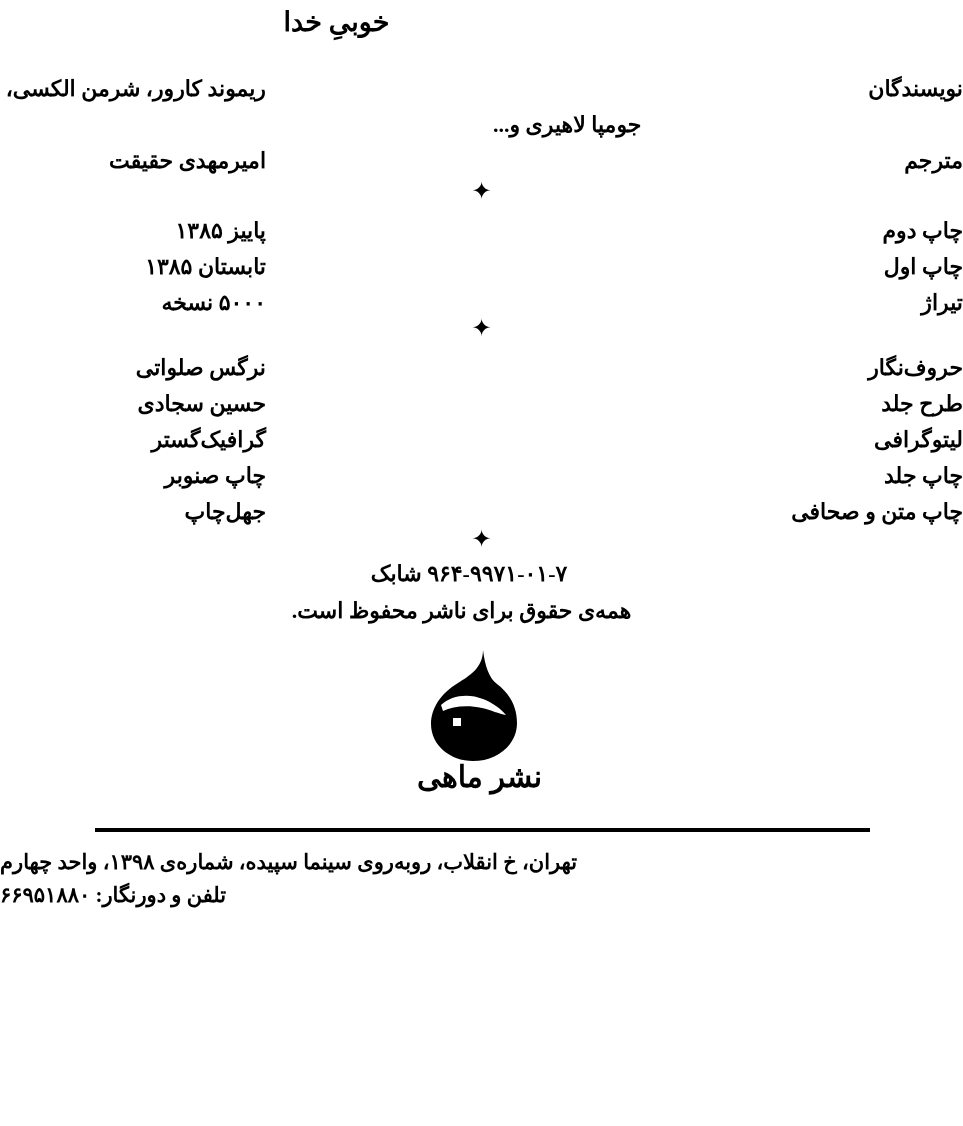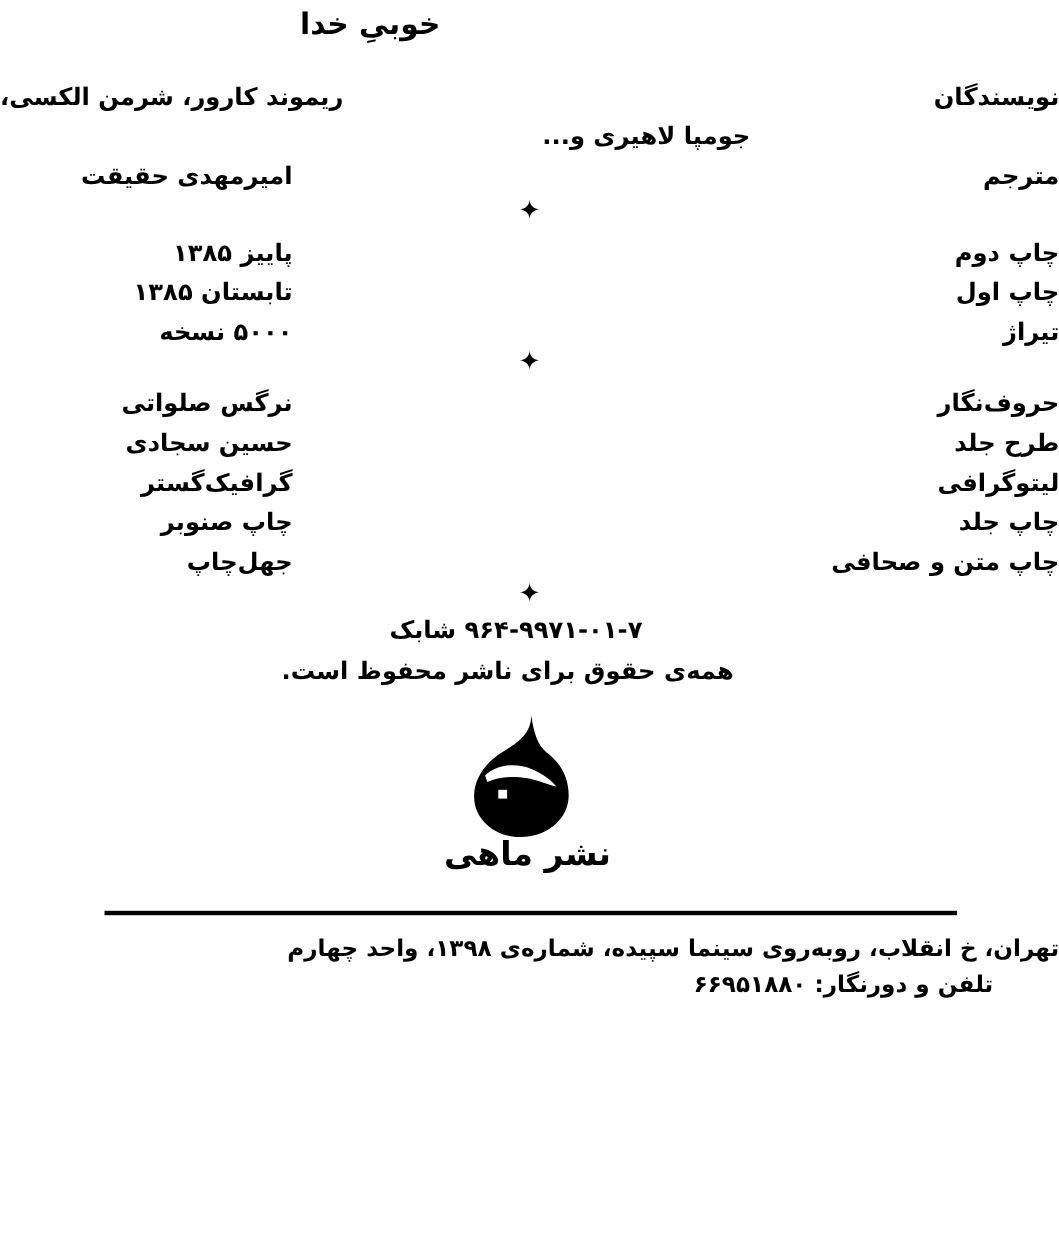--- a/index.html
+++ b/index.html
@@ -15,20 +15,21 @@
     font-family: "DejaVu Sans", "Liberation Sans", sans-serif;
     color: #000000;
     overflow: hidden;
   }
 
   .page {
     position: relative;
     width: 963px;
     height: 1126px;
     direction: rtl;
+    font-family: Liberation Serif, serif;
   }
 
   
   .book-title {
     position: absolute;
     top: 6px;
     right: 0;
     left: 0;
     text-align: center;
     font-size: 27px;
@@ -153,21 +154,21 @@
     height: 4px;
     background: #000;
   }
 
   
   .address {
     position: absolute;
     top: 846px;
     right: 0;
     left: 0;
-    text-align: right;
+    text-align: left;
     font-size: 21px;
     font-weight: bold;
     line-height: 1.55;
   }
   .address .addr-line1 { display: block; white-space: nowrap; }
   .address .addr-line2 { display: block; white-space: nowrap; padding-right: 60px; }
 </style>
 </head>
 <body>
 

